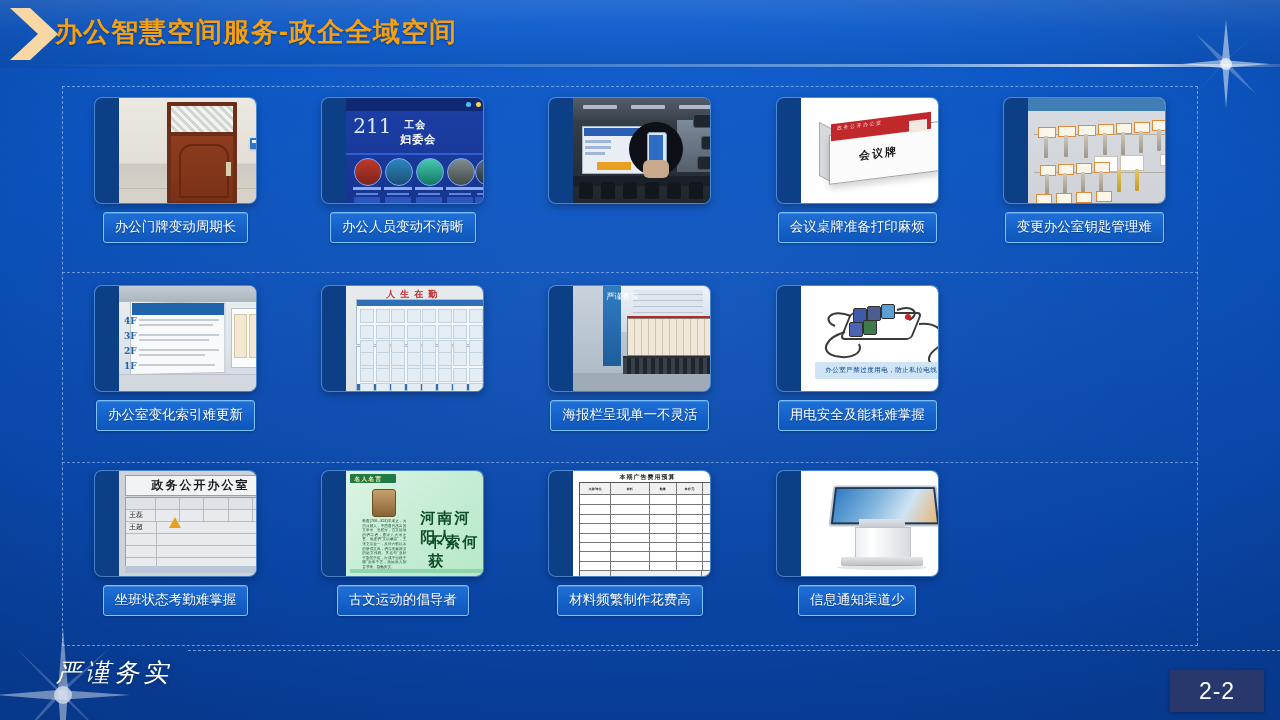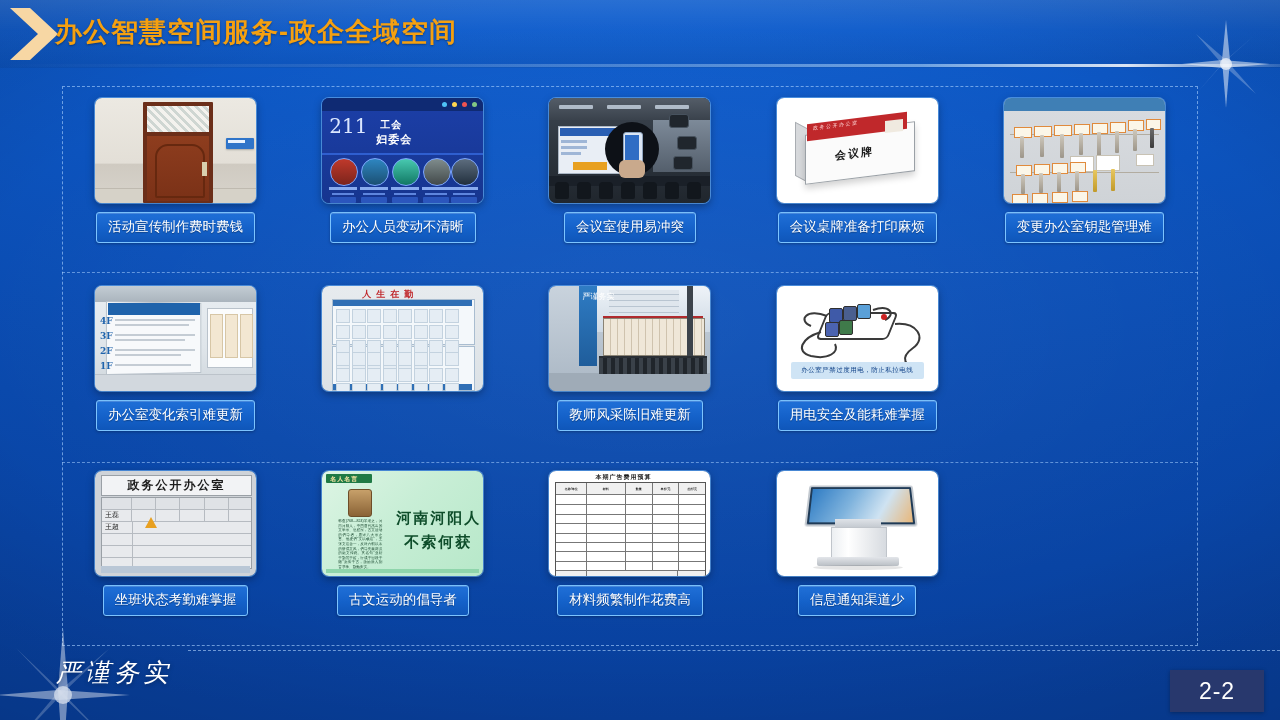--- a/index.html
+++ b/index.html
@@ -67,21 +67,21 @@
   .motto{position:absolute;left:56px;top:656px;z-index:6;
     font-family:"DejaVu Serif","Liberation Serif",serif;
     font-size:25px;font-style:italic;color:#ffffff;letter-spacing:4px;
     text-shadow:0 1px 4px rgba(0,0,0,.35);}
   .foot-spark{position:absolute;left:-12px;top:620px;width:150px;height:150px;z-index:5;pointer-events:none;}
   .pagebox{position:absolute;right:16px;bottom:8px;width:94px;height:42px;z-index:7;
     background:#28386d;display:flex;align-items:center;justify-content:center;
     color:#ffffff;font-size:23px;letter-spacing:1px;
     box-shadow:0 1px 4px rgba(0,0,0,.3);}
   
-  .ph{position:absolute;inset:0;}
+  .ph{position:absolute;inset:0;margin-left:24px;}
   .ab{position:absolute;}
   
   .d-wall{inset:0;background:linear-gradient(180deg,#ece9e2 0%,#e3dfd7 62%,#cfcac1 63%,#d8d4cc 100%);}
   .d-frame{left:48px;top:4px;width:70px;height:101px;background:#6b2e19;border-radius:1px;}
   .d-glass{left:52px;top:8px;width:62px;height:26px;
     background:repeating-linear-gradient(45deg,#f4f2ee 0 3px,#cfd6d2 3px 6px);}
   .d-panel{left:52px;top:38px;width:62px;height:65px;background:#8b3b1c;
     background:linear-gradient(180deg,#8e3d1e 0%,#7a3117 100%);}
   .d-inset{left:60px;top:46px;width:46px;height:50px;border:2px solid #66280f;border-radius:13px 13px 2px 2px;}
   .d-handle{left:107px;top:64px;width:5px;height:14px;background:#d8cfae;}
@@ -269,21 +269,21 @@
           <div class="ab d-tile"></div>
           <div class="ab d-frame"></div>
           <div class="ab d-glass"></div>
           <div class="ab d-panel"></div>
           <div class="ab d-inset"></div>
           <div class="ab d-handle"></div>
           <div class="ab d-sign"></div>
           <div class="ab d-sign-i"></div>
         </div>
       </div>
-      <div class="cap">活动宣传制作费时费钱</div>
+      <div class="cap">办公门牌变动周期长</div>
     </div>
 
     <div class="cell">
       <div class="thumb wide">
         <div class="ph">
           <div class="ab p-bg"></div>
           <div class="ab p-top"></div>
           <div class="ab p-dot" style="left:120px;background:#4fc3f7;"></div>
           <div class="ab p-dot" style="left:130px;background:#ffd54f;"></div>
           <div class="ab p-dot" style="left:140px;background:#ef5350;"></div>
@@ -342,21 +342,20 @@
           <div class="ab m-chair" style="left:138px;"></div>
           <div class="ab m-circ"></div>
           <div class="ab m-phone"></div>
           <div class="ab m-phone-s"></div>
           <div class="ab m-hand"></div>
           <div class="ab m-bub" style="left:120px;top:16px;"></div>
           <div class="ab m-bub" style="left:128px;top:38px;"></div>
           <div class="ab m-bub" style="left:124px;top:58px;"></div>
         </div>
       </div>
-      <div class="cap">会议室使用易冲突</div>
     </div>
 
     <div class="cell">
       <div class="thumb wide">
         <div class="ph">
           <div class="ab t-bg"></div>
           <div class="ab t-side"></div>
           <div class="ab t-card"></div>
           <div class="ab t-red"></div>
           <div class="ab t-red-s"></div>
@@ -527,21 +526,21 @@
           <div class="ab pw-fl"></div>
           <div class="ab pw-col"></div>
           <div class="ab pw-colt">严谨务实</div>
           <div class="ab pw-red"></div>
           <div class="ab pw-board"></div>
           <div class="ab pw-rail"></div>
           <div class="ab pw-grd"></div>
           <div class="ab" style="left:138px;top:0;width:6px;height:70px;background:#3c434b;"></div>
         </div>
       </div>
-      <div class="cap">教师风采陈旧难更新</div>
+      <div class="cap">海报栏呈现单一不灵活</div>
     </div>
 
     <div class="cell">
       <div class="thumb wide">
         <div class="ph">
           <div class="ab ps-bg"></div>
           <svg class="ab" style="left:0;top:0;" width="161" height="105" viewBox="0 0 161 105">
             <path d="M118 38 C140 36, 150 52, 136 62 C122 72, 128 82, 142 80" stroke="#3a3a3a" stroke-width="2" fill="none"></path>
             <path d="M44 46 C24 52, 18 66, 34 70 C52 74, 62 66, 58 58" stroke="#3a3a3a" stroke-width="2" fill="none"></path>
             <path d="M50 30 C30 22, 20 34, 34 40" stroke="#3a3a3a" stroke-width="2" fill="none"></path>

